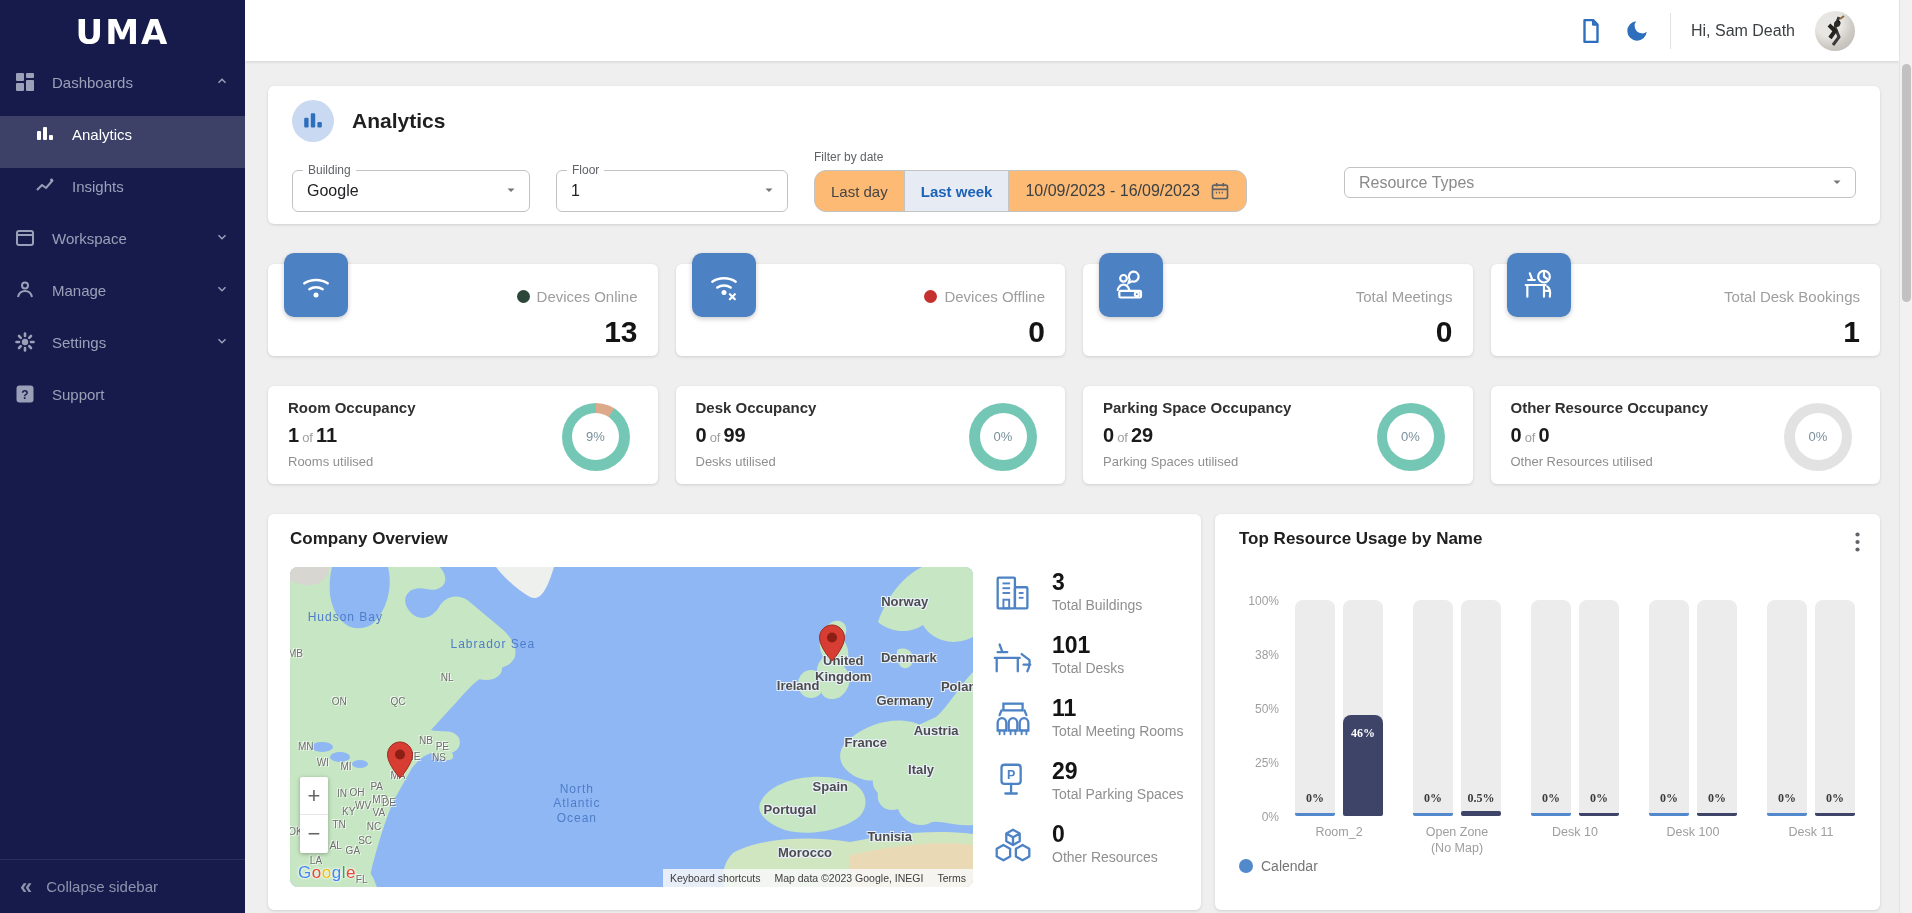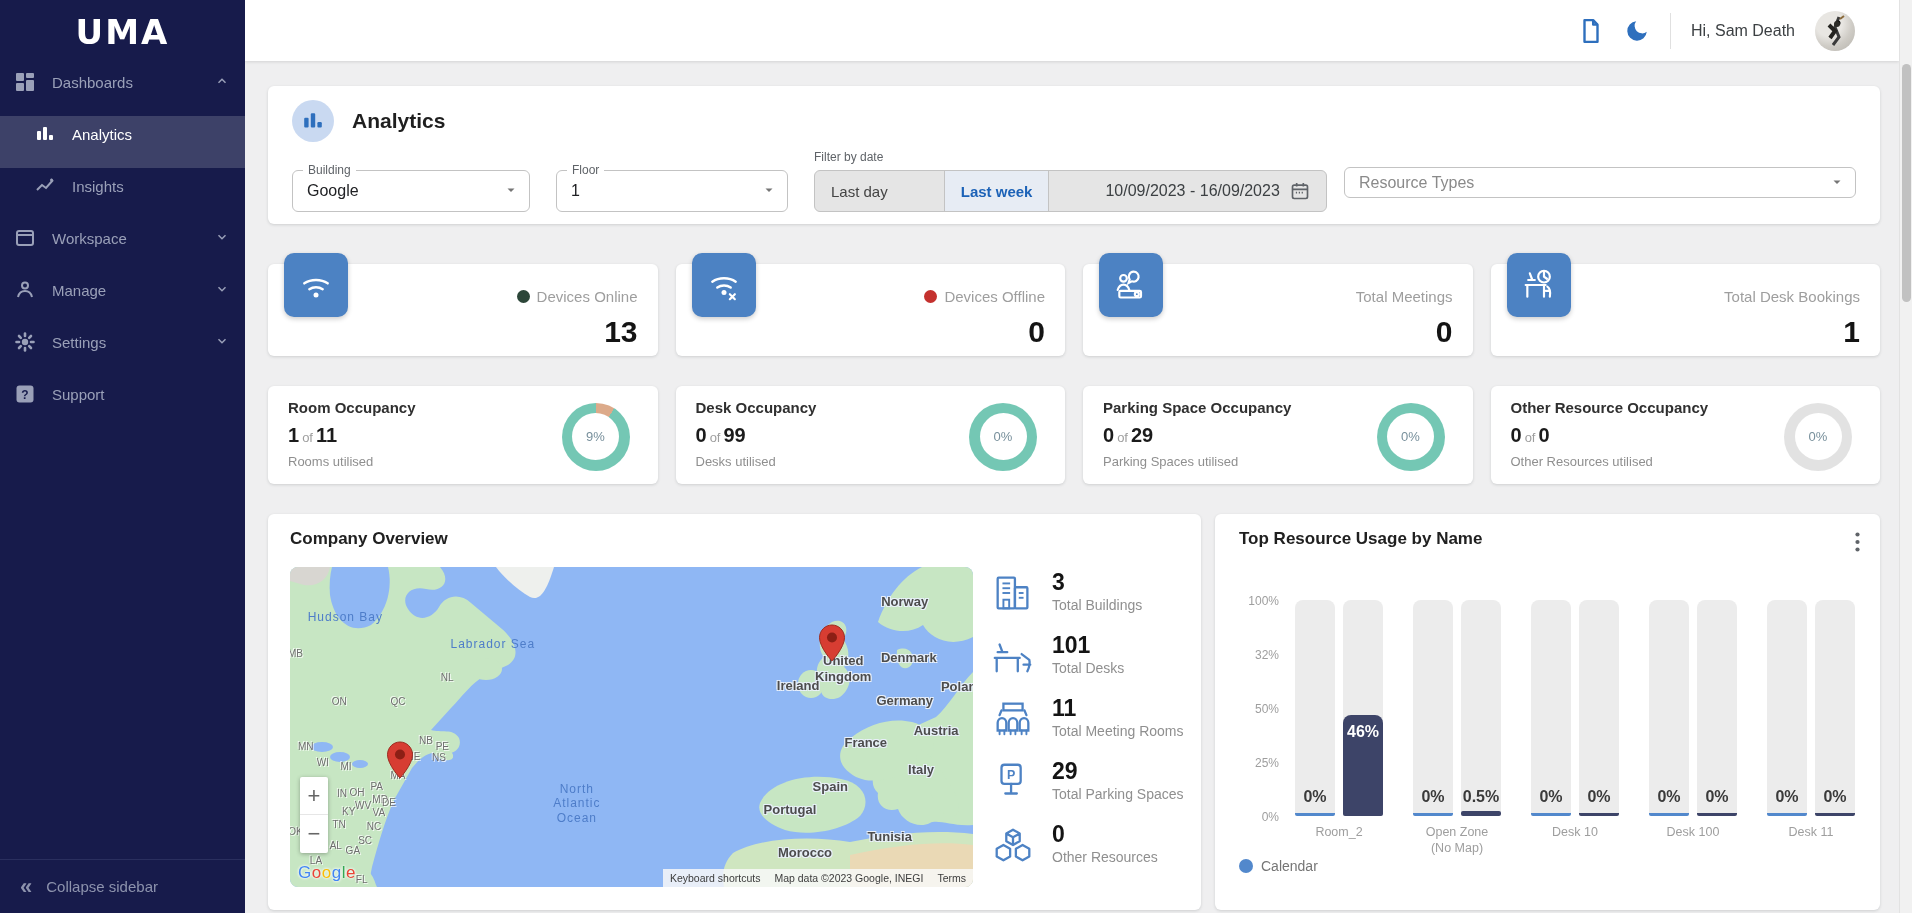--- a/index.html
+++ b/index.html
@@ -45,21 +45,21 @@
   .filters { display:flex; align-items:flex-end; margin-top:8px; }
   .mselect { position:relative; border:1px solid #c3c3c3; border-radius:6px; height:42px;
     display:flex; align-items:center; padding:0 12px 0 14px; background:#fff; cursor:pointer; }
   .mselect .flabel { position:absolute; top:-8px; left:10px; font-size:12px; color:#5f6368;
     background:#fff; padding:0 5px; }
   .mselect .val { flex:1; font-size:16px; color:#202124; }
   .b-building { width:238px; }
   .b-floor { width:232px; margin-left:26px; }
   .date-group { margin-left:26px; }
   .date-label { font-size:12px; color:#5f6368; margin-bottom:6px; }
-  .seg { display:flex; border:1px solid #c3c3c3; border-radius:6px; overflow:hidden; height:42px; background:#e5e5e5;gap:40px; }
+  .seg { display:flex; border:1px solid #c3c3c3; border-radius:12px; overflow:hidden; height:42px; background:#fdba74; }
   .seg > div { display:flex; align-items:center; padding:0 16px; font-size:15px; color:#444; cursor:pointer; }
   .seg .sel { background:#e7ecf4; color:#1c62b7; font-weight:bold; border-left:1px solid #c3c3c3; border-right:1px solid #c3c3c3; }
   .seg .dateval { font-size:16px; color:#3c4043; gap:10px; }
   .b-resource { width:512px; height:31px; margin-left:auto; margin-bottom:14px; }
   .b-resource .val { color:#8a8a8a; }
   .chevron { color:#757575; }
 
   
   .stat-row { display:flex; gap:18px; margin-bottom:30px; }
   .stat-card { flex:1; position:relative; height:92px; padding:24px 20px 10px; }
@@ -118,22 +118,22 @@
   .chart-card { flex:1; height:396px; position:relative; padding:15px 24px; }
   .kebab { position:absolute; right:16px; top:14px; cursor:pointer; padding:4px; }
   .chart-area { position:absolute; left:24px; top:86px; right:24px; height:300px; }
   .yaxis { position:absolute; left:0; top:0; width:40px; height:216px; }
   .yaxis span { position:absolute; right:0; font-size:12px; color:#9e9e9e; }
   .bar-groups { position:absolute; left:56px; top:0; height:216px; display:flex; gap:30px; }
   .bar-group { width:88px; position:relative; display:flex; gap:8px; }
   .track { width:40px; height:216px; background:#ececec; border-radius:8px 8px 3px 3px; position:relative; }
   .track .fill { position:absolute; bottom:3px; left:0; width:100%; border-radius:8px 8px 0 0; }
   .track .baseline { position:absolute; bottom:0; left:0; width:100%; height:3px; border-radius:0 0 2px 2px; }
-  .bar-label { position:absolute; left:0; width:100%; text-align:center; font-size:16px;
-    font-weight:bold; color:#3a3a3a; }
+  .bar-label { position:absolute; left:0; width:100%; text-align:center; font-size:12px;
+    font-weight:bold; color:#3a3a3a;font-family:Liberation Serif, serif; }
   .cat-label { position:absolute; top:224px; left:-6px; width:100px; text-align:center;
     font-size:12.5px; color:#9e9e9e; line-height:1.3; }
   .legend { position:absolute; left:0; right:0; top:258px; display:flex; justify-content:center; gap:44px;flex-direction:column; }
   .legend .li { display:flex; align-items:center; gap:8px; font-size:14px; color:#757575; cursor:pointer; }
   .legend-dot { width:14px; height:14px; border-radius:50%; }
 
   
   .scrollbar { position:fixed; right:0; top:0; width:13px; height:100%; background:#f1f1f1;
     border-left:1px solid #e2e2e2; z-index:30; }
   .scroll-thumb { position:absolute; left:2px; top:64px; width:9px; height:238px;
@@ -719,21 +719,21 @@
       <span class="kebab">
         <svg width="5" height="20" viewBox="0 0 5 20" fill="#5f6368">
             <circle cx="2.5" cy="2.5" r="2.1"></circle>
             <circle cx="2.5" cy="10" r="2.1"></circle>
             <circle cx="2.5" cy="17.5" r="2.1"></circle>
           </svg>
       </span>
       <div class="chart-area">
         <div class="yaxis">
           <span style="top:-6px">100%</span>
-          <span style="top:48px">32%</span>
+          <span style="top:48px">38%</span>
           <span style="top:102px">50%</span>
           <span style="top:156px">25%</span>
           <span style="top:210px">0%</span>
         </div>
         <div class="bar-groups" id="bar-groups">
             <div class="bar-group">
               <div class="track">
                 <div class="fill" style="height: 0px; background: rgb(82, 136, 204);"></div>
                 <div class="baseline" style="background: rgb(82, 136, 204);"></div>
                 <div class="bar-label" style="bottom: 10px;">0%</div>

